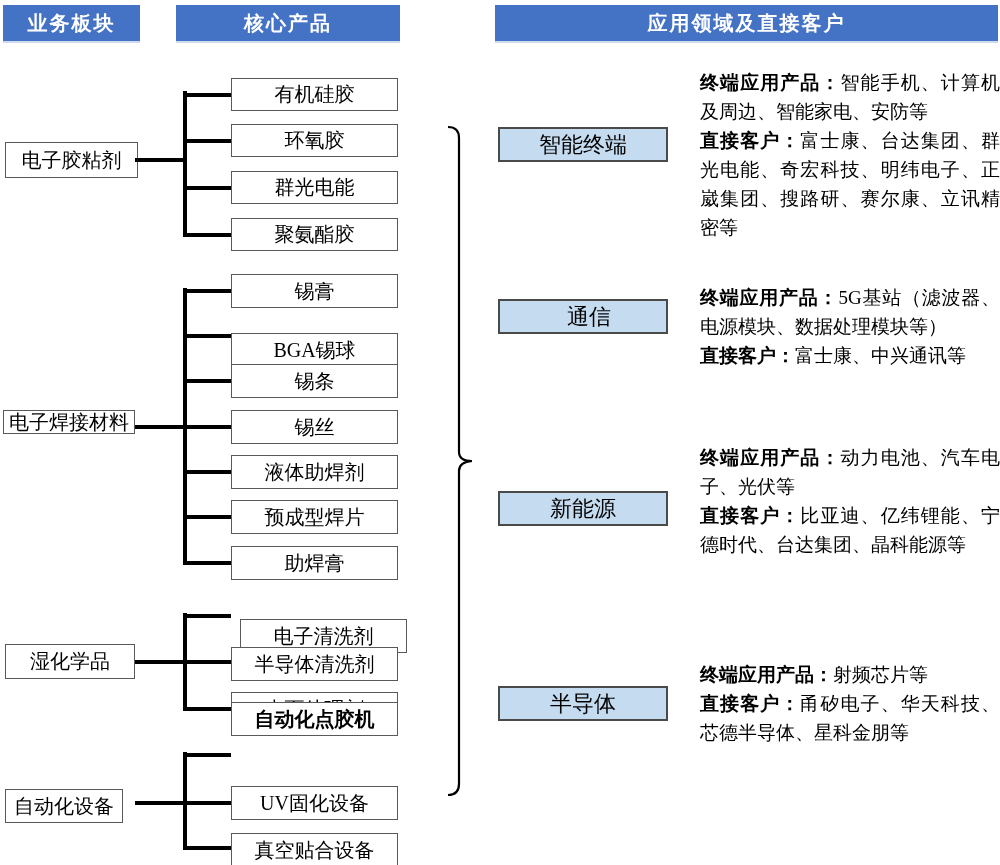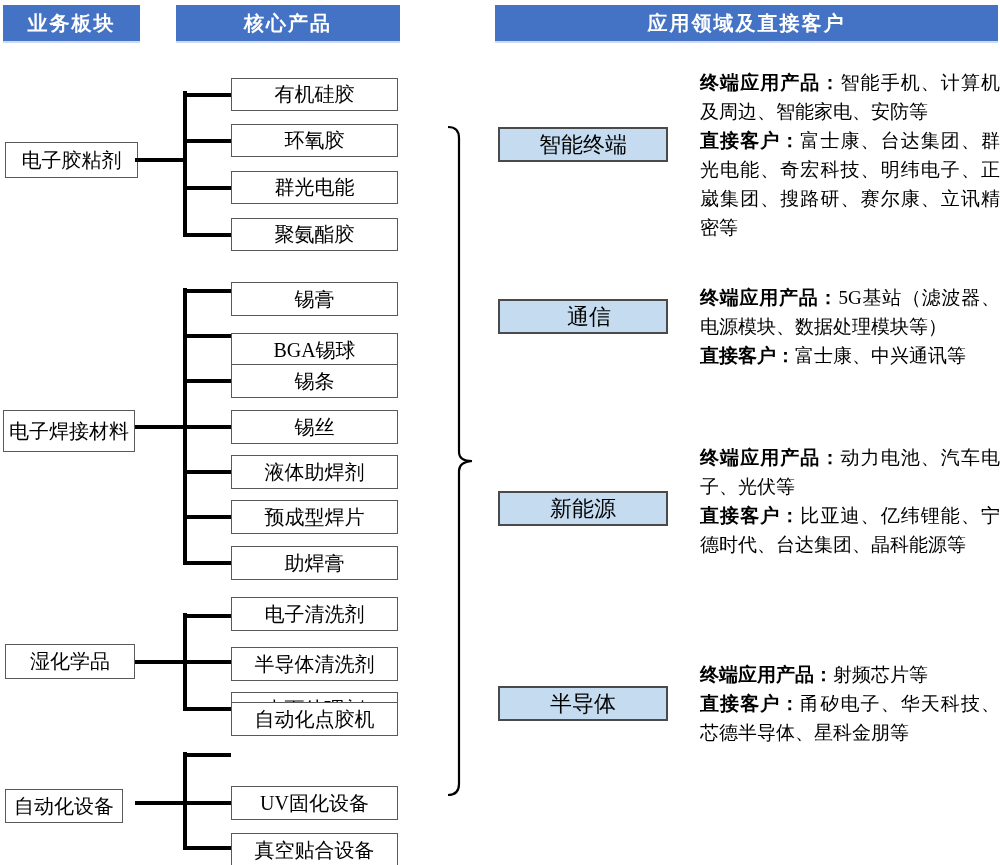--- a/index.html
+++ b/index.html
@@ -81,55 +81,55 @@
   <div class="vline" style="left:183px;top:91px;width:4px;height:146px;"></div>
   <div class="hline" style="left:183px;top:93px;width:48px;height:4px;"></div>
   <div class="hline" style="left:183px;top:139px;width:48px;height:4px;"></div>
   <div class="hline" style="left:183px;top:186px;width:48px;height:4px;"></div>
   <div class="hline" style="left:183px;top:233px;width:48px;height:4px;"></div>
   <div class="pbox" style="top:78px;height:33px;">有机硅胶</div>
   <div class="pbox" style="top:124px;height:33px;">环氧胶</div>
   <div class="pbox" style="top:171px;height:33px;">群光电能</div>
   <div class="pbox" style="top:218px;height:33px;">聚氨酯胶</div>
 
-  <div class="segbox" style="left:3px;top:410px;width:132px;height:42px;">电子焊接材料</div>
+  <div class="segbox" style="left:3px;top:410px;width:132px;height:24px;">电子焊接材料</div>
   <div class="hline" style="left:135px;top:425px;width:52px;height:4px;"></div>
   <div class="vline" style="left:183px;top:288px;width:4px;height:277px;"></div>
   <div class="hline" style="left:183px;top:289px;width:48px;height:4px;"></div>
   <div class="hline" style="left:183px;top:334px;width:48px;height:4px;"></div>
   <div class="hline" style="left:183px;top:379px;width:48px;height:4px;"></div>
   <div class="hline" style="left:183px;top:425px;width:48px;height:4px;"></div>
   <div class="hline" style="left:183px;top:470px;width:48px;height:4px;"></div>
   <div class="hline" style="left:183px;top:515px;width:48px;height:4px;"></div>
   <div class="hline" style="left:183px;top:561px;width:48px;height:4px;"></div>
-  <div class="pbox" style="top:274px;margin-top:8px;">锡膏</div>
+  <div class="pbox" style="top:274px;">锡膏</div>
   <div class="pbox" style="top:333px;">BGA锡球</div>
   <div class="pbox" style="top:364px;">锡条</div>
   <div class="pbox" style="top:410px;">锡丝</div>
   <div class="pbox" style="top:455px;">液体助焊剂</div>
   <div class="pbox" style="top:500px;">预成型焊片</div>
   <div class="pbox" style="top:546px;">助焊膏</div>
 
   <div class="segbox" style="left:5px;top:644px;width:130px;height:35px;">湿化学品</div>
   <div class="hline" style="left:135px;top:660px;width:52px;height:4px;"></div>
   <div class="vline" style="left:183px;top:613px;width:4px;height:98px;"></div>
   <div class="hline" style="left:183px;top:614px;width:48px;height:4px;"></div>
   <div class="hline" style="left:183px;top:660px;width:48px;height:4px;"></div>
   <div class="hline" style="left:183px;top:707px;width:48px;height:4px;"></div>
-  <div class="pbox" style="top:597px;">电子清洗剂</div>
+  <div class="pbox" style="top:619px;margin-left:9px;">电子清洗剂</div>
   <div class="pbox" style="top:647px;">半导体清洗剂</div>
   <div class="pbox" style="top:692px;">表面处理剂</div>
 
   <div class="segbox" style="left:5px;top:789px;width:118px;height:34px;">自动化设备</div>
   <div class="hline" style="left:135px;top:801px;width:52px;height:4px;"></div>
   <div class="vline" style="left:183px;top:752px;width:4px;height:98px;"></div>
   <div class="hline" style="left:183px;top:753px;width:48px;height:4px;"></div>
   <div class="hline" style="left:183px;top:801px;width:48px;height:4px;"></div>
   <div class="hline" style="left:183px;top:846px;width:48px;height:4px;"></div>
-  <div class="pbox" style="top:702px;">自动化点胶机</div>
+  <div class="pbox" style="top:702px;font-weight:bold;">自动化点胶机</div>
   <div class="pbox" style="top:786px;">UV固化设备</div>
   <div class="pbox" style="top:833px;">真空贴合设备</div>
 
   <svg class="brace" width="40" height="690" viewBox="0 0 40 690">
     <path d="M8,7 Q19,7 19,18 L19,332 Q19,341 32,341 Q19,342 19,351 L19,664 Q19,675 8,675" fill="none" stroke="#000" stroke-width="2.2"></path>
   </svg>
 
   <div class="catbox" style="top:127px;">智能终端</div>
   <div class="catbox" style="top:299px;padding-left:12px;">通信</div>
   <div class="catbox" style="top:491px;">新能源</div>

